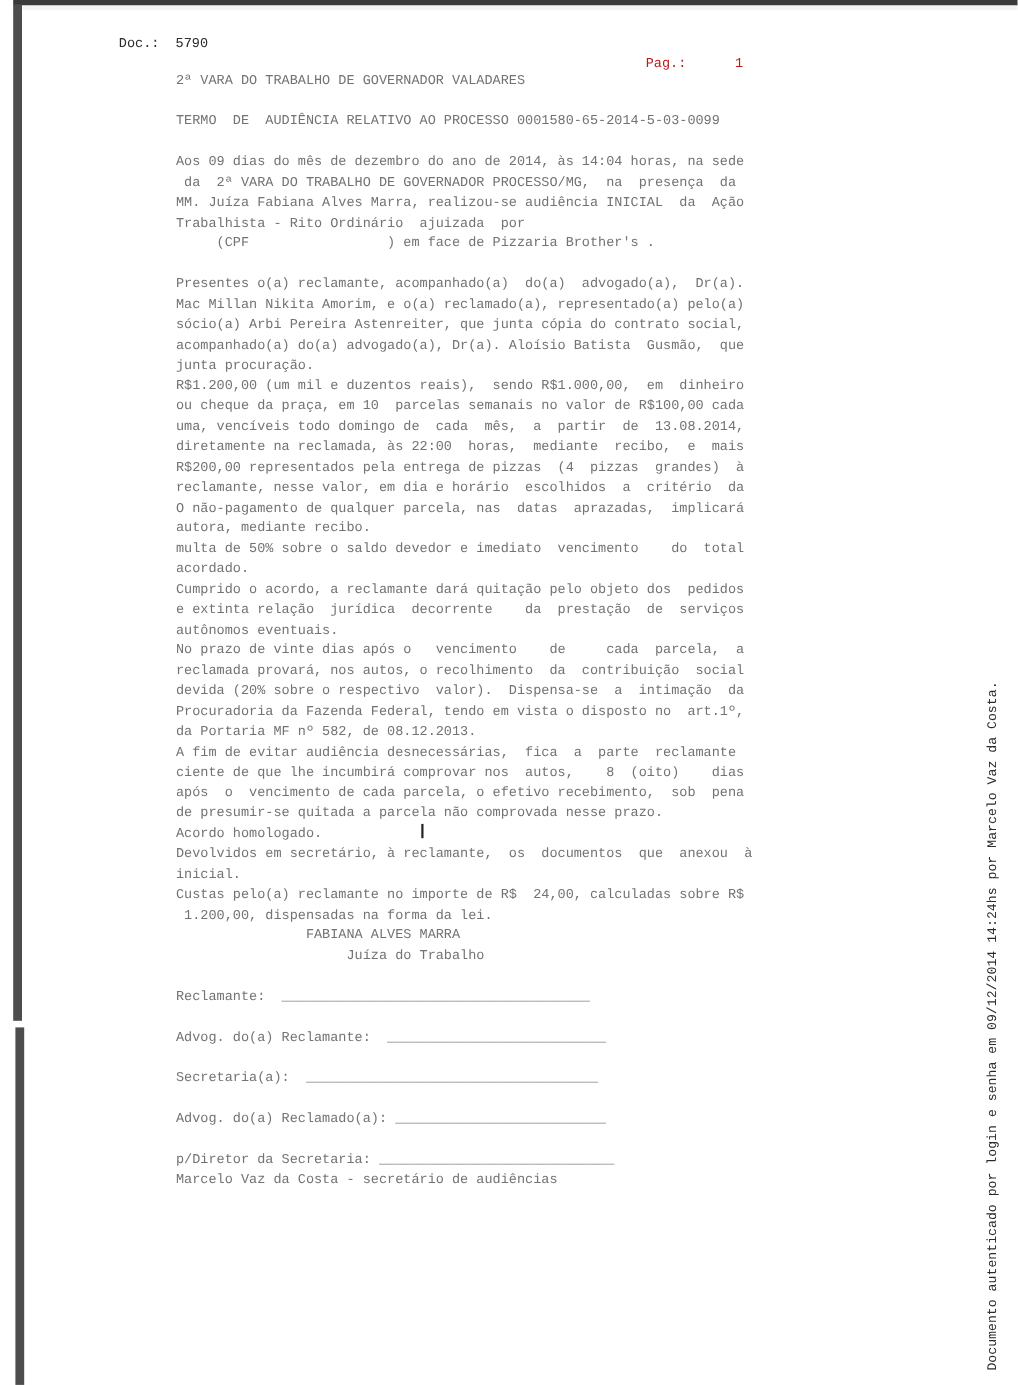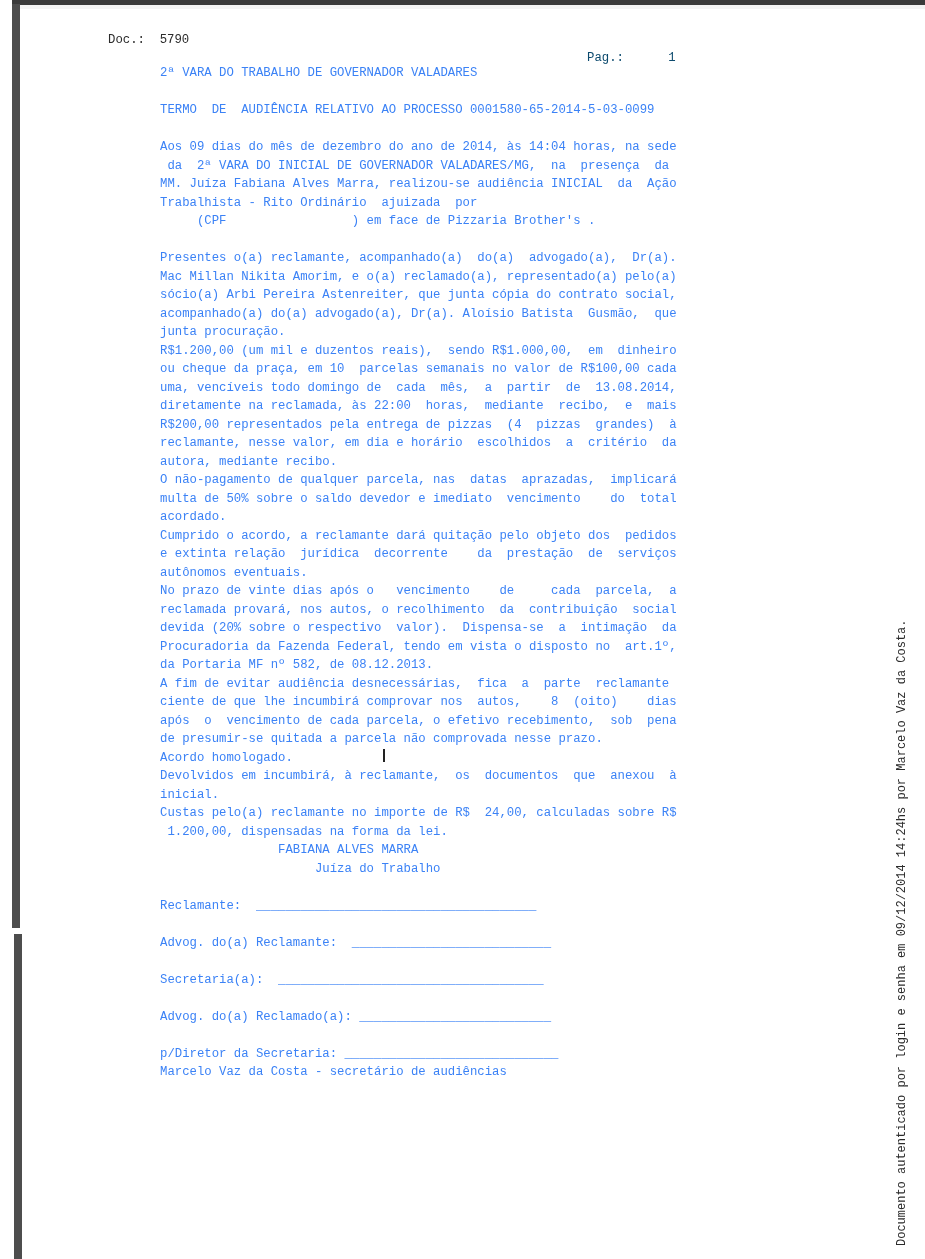--- a/index.html
+++ b/index.html
@@ -41,26 +41,26 @@
     width: 8px; height: 1243px;
     background: #4d4d4d;
   }
   
   .doc-number {
     position: absolute; left: 96px; top: 33px;
     font-size: 12.3px; color: #2b2b2b; white-space: pre;
   }
   .pag-number {
     position: absolute; left: 575px; top: 51px;
-    font-size: 12.3px; color: #0c4a6e; white-space: pre;
+    font-size: 12.3px; color: #b91c1c; white-space: pre;
   }
   .document-body {
     position: absolute; left: 148px; top: 64px;
     width: 530px;
-    font-size: 12.3px; color: #3b82f6;
+    font-size: 12.3px; color: #737373;
   }
   .doc-line {
     height: 18.5px; line-height: 18.5px;
     white-space: pre;
   }
   .text-caret {
     position: absolute; left: 371px; top: 749px;
     width: 1.5px; height: 13px;
     background: #222222;
   }
@@ -91,54 +91,54 @@
   <div class="doc-number">Doc.:  5790</div>
 
   <div class="pag-number">Pag.:      1</div>
 
   <div class="document-body">
       <div class="doc-line">2ª VARA DO TRABALHO DE GOVERNADOR VALADARES</div>
       <div class="doc-line">&nbsp;</div>
       <div class="doc-line">TERMO  DE  AUDIÊNCIA RELATIVO AO PROCESSO 0001580-65-2014-5-03-0099</div>
       <div class="doc-line">&nbsp;</div>
       <div class="doc-line">Aos 09 dias do mês de dezembro do ano de 2014, às 14:04 horas, na sede</div>
-      <div class="doc-line"> da  2ª VARA DO INICIAL DE GOVERNADOR VALADARES/MG,  na  presença  da</div>
+      <div class="doc-line"> da  2ª VARA DO TRABALHO DE GOVERNADOR PROCESSO/MG,  na  presença  da</div>
       <div class="doc-line">MM. Juíza Fabiana Alves Marra, realizou-se audiência INICIAL  da  Ação</div>
       <div class="doc-line">Trabalhista - Rito Ordinário  ajuizada  por</div>
       <div class="doc-line">     (CPF                 ) em face de Pizzaria Brother's .</div>
       <div class="doc-line">&nbsp;</div>
       <div class="doc-line">Presentes o(a) reclamante, acompanhado(a)  do(a)  advogado(a),  Dr(a).</div>
       <div class="doc-line">Mac Millan Nikita Amorim, e o(a) reclamado(a), representado(a) pelo(a)</div>
       <div class="doc-line">sócio(a) Arbi Pereira Astenreiter, que junta cópia do contrato social,</div>
       <div class="doc-line">acompanhado(a) do(a) advogado(a), Dr(a). Aloísio Batista  Gusmão,  que</div>
       <div class="doc-line">junta procuração.</div>
       <div class="doc-line">R$1.200,00 (um mil e duzentos reais),  sendo R$1.000,00,  em  dinheiro</div>
       <div class="doc-line">ou cheque da praça, em 10  parcelas semanais no valor de R$100,00 cada</div>
       <div class="doc-line">uma, vencíveis todo domingo de  cada  mês,  a  partir  de  13.08.2014,</div>
       <div class="doc-line">diretamente na reclamada, às 22:00  horas,  mediante  recibo,  e  mais</div>
       <div class="doc-line">R$200,00 representados pela entrega de pizzas  (4  pizzas  grandes)  à</div>
       <div class="doc-line">reclamante, nesse valor, em dia e horário  escolhidos  a  critério  da</div>
+      <div class="doc-line">O não-pagamento de qualquer parcela, nas  datas  aprazadas,  implicará</div>
       <div class="doc-line">autora, mediante recibo.</div>
-      <div class="doc-line">O não-pagamento de qualquer parcela, nas  datas  aprazadas,  implicará</div>
       <div class="doc-line">multa de 50% sobre o saldo devedor e imediato  vencimento    do  total</div>
       <div class="doc-line">acordado.</div>
       <div class="doc-line">Cumprido o acordo, a reclamante dará quitação pelo objeto dos  pedidos</div>
       <div class="doc-line">e extinta relação  jurídica  decorrente    da  prestação  de  serviços</div>
       <div class="doc-line">autônomos eventuais.</div>
       <div class="doc-line">No prazo de vinte dias após o   vencimento    de     cada  parcela,  a</div>
       <div class="doc-line">reclamada provará, nos autos, o recolhimento  da  contribuição  social</div>
       <div class="doc-line">devida (20% sobre o respectivo  valor).  Dispensa-se  a  intimação  da</div>
       <div class="doc-line">Procuradoria da Fazenda Federal, tendo em vista o disposto no  art.1º,</div>
       <div class="doc-line">da Portaria MF nº 582, de 08.12.2013.</div>
       <div class="doc-line">A fim de evitar audiência desnecessárias,  fica  a  parte  reclamante</div>
       <div class="doc-line">ciente de que lhe incumbirá comprovar nos  autos,    8  (oito)    dias</div>
       <div class="doc-line">após  o  vencimento de cada parcela, o efetivo recebimento,  sob  pena</div>
       <div class="doc-line">de presumir-se quitada a parcela não comprovada nesse prazo.</div>
       <div class="doc-line">Acordo homologado.</div>
-      <div class="doc-line">Devolvidos em incumbirá, à reclamante,  os  documentos  que  anexou  à</div>
+      <div class="doc-line">Devolvidos em secretário, à reclamante,  os  documentos  que  anexou  à</div>
       <div class="doc-line">inicial.</div>
       <div class="doc-line">Custas pelo(a) reclamante no importe de R$  24,00, calculadas sobre R$</div>
       <div class="doc-line"> 1.200,00, dispensadas na forma da lei.</div>
       <div class="doc-line">                FABIANA ALVES MARRA</div>
       <div class="doc-line">                     Juíza do Trabalho</div>
       <div class="doc-line">&nbsp;</div>
       <div class="doc-line">Reclamante:  ______________________________________</div>
       <div class="doc-line">&nbsp;</div>
       <div class="doc-line">Advog. do(a) Reclamante:  ___________________________</div>
       <div class="doc-line">&nbsp;</div>

